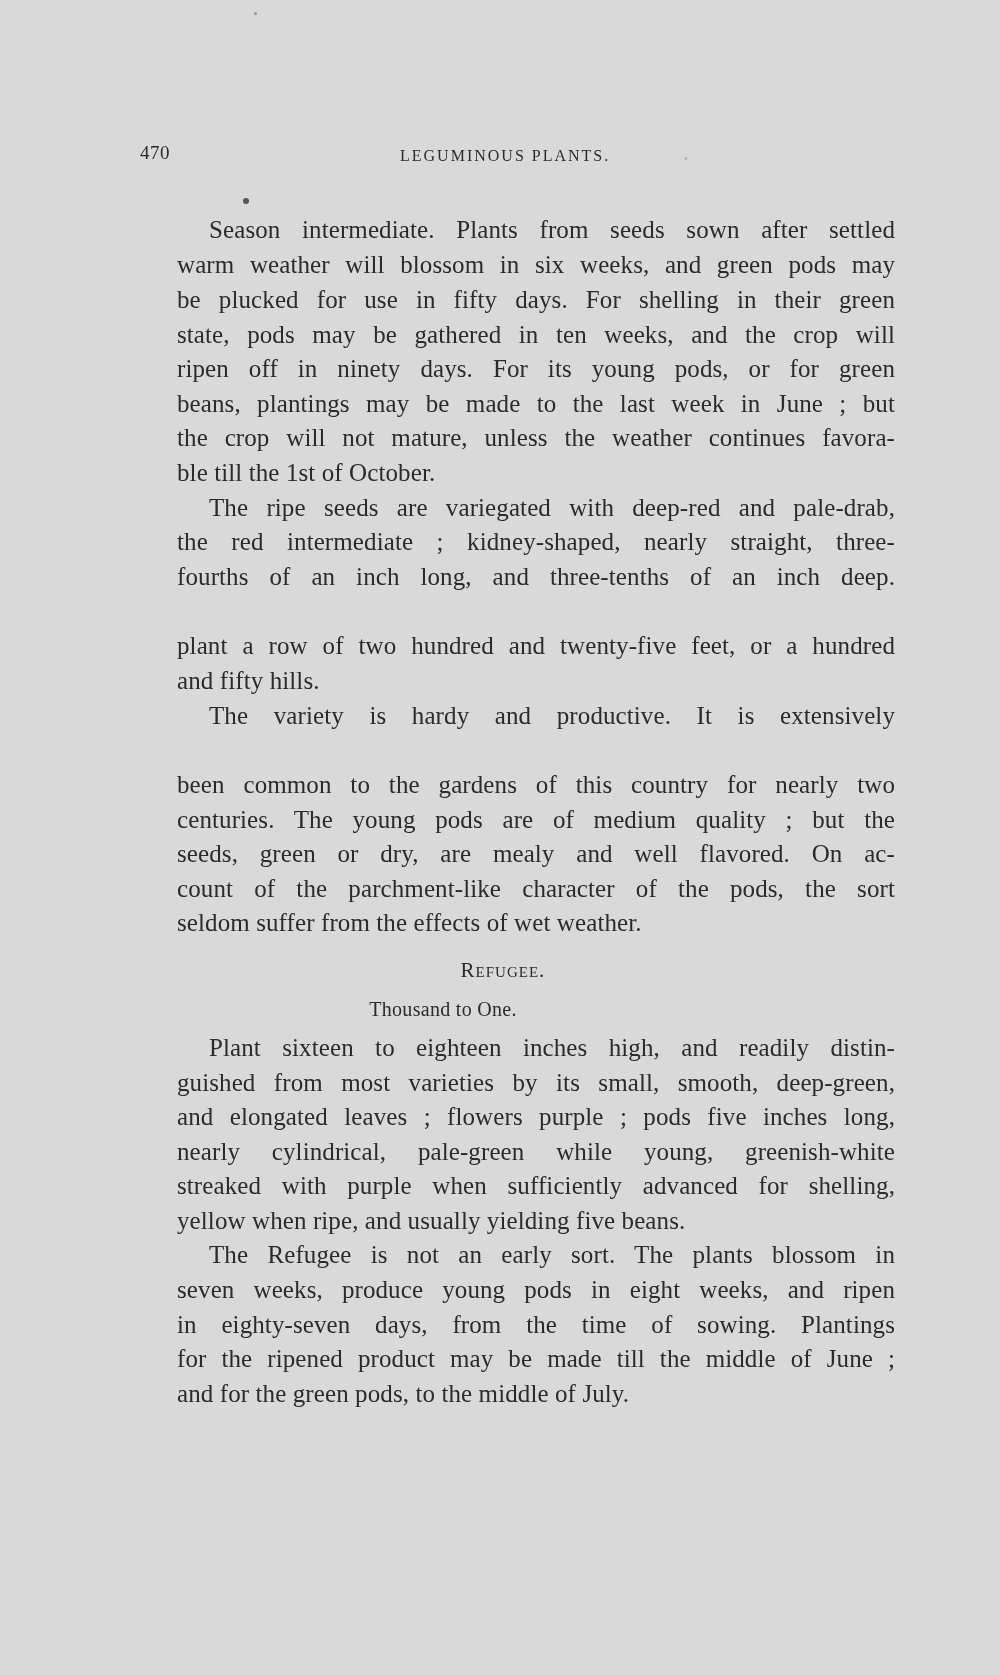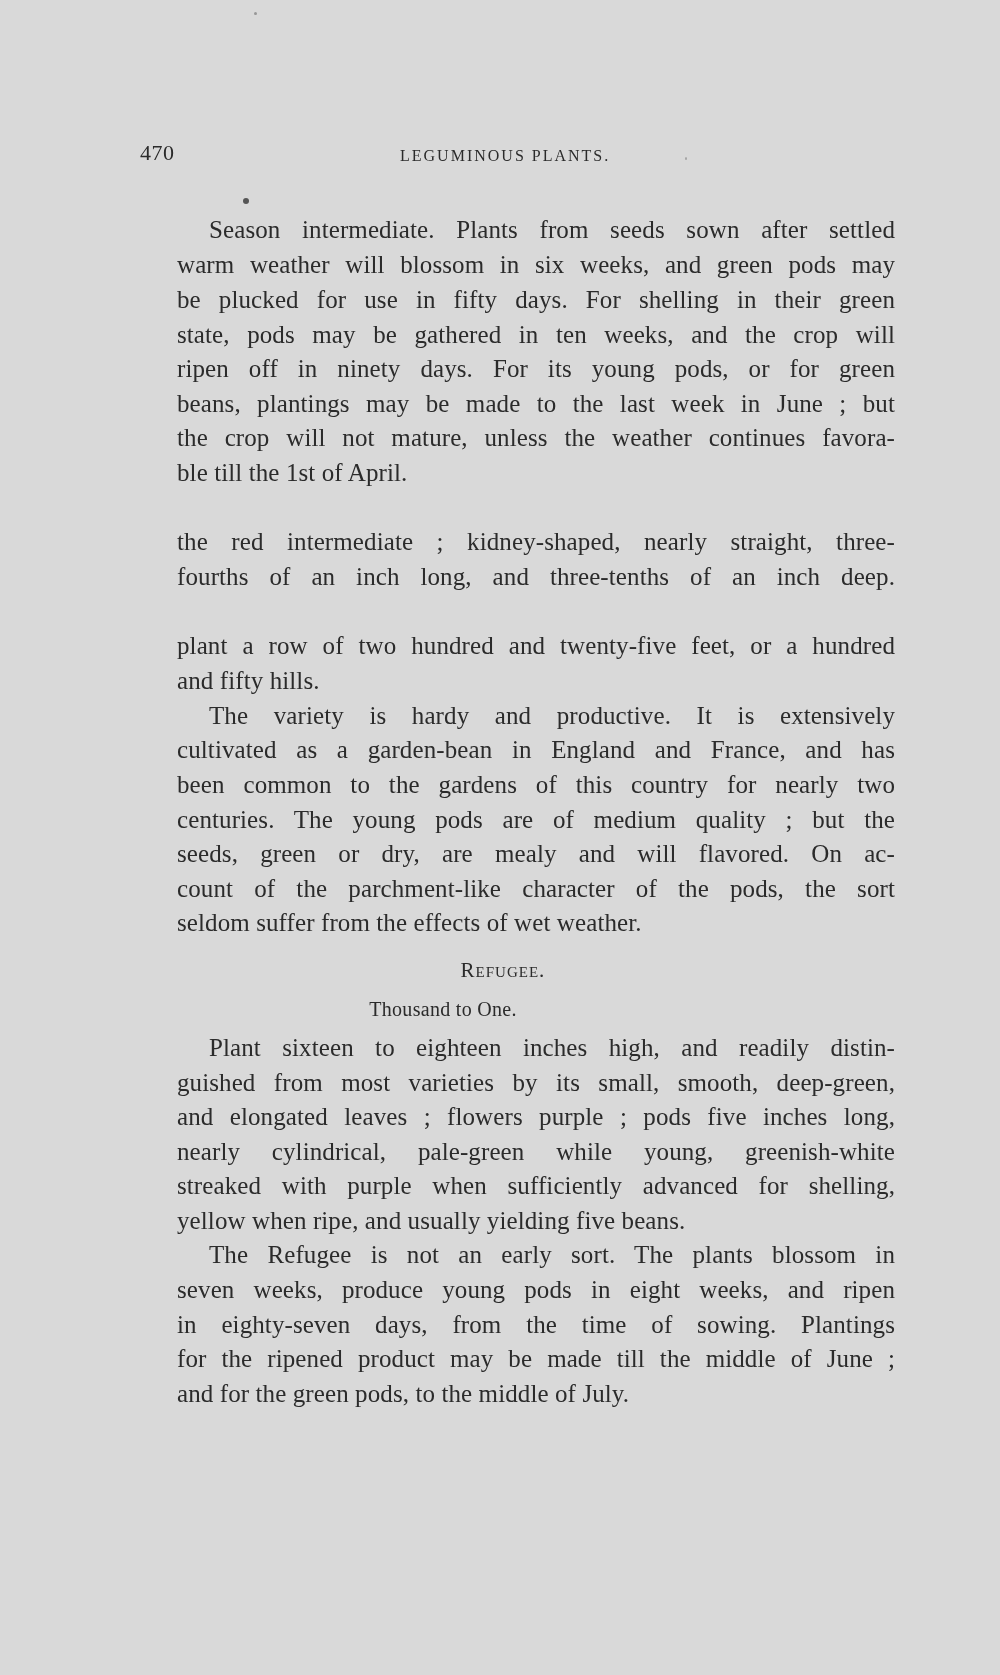--- a/index.html
+++ b/index.html
@@ -7,21 +7,21 @@
     width: 1000px; height: 1675px;
     background: #d9d9d9;
     position: relative;
     overflow: hidden;
     font-family: "Liberation Serif", "DejaVu Serif", serif;
     color: #2b2b2b;
   }
   .page { position: absolute; left: 0; top: 0; width: 1000px; height: 1675px; }
   .header-num {
     position: absolute; left: 140px; top: 137px;
-    font-size: 22px; line-height: 32px; letter-spacing: 0.5px;
+    font-size: 19px; line-height: 32px; letter-spacing: 0.5px;
   }
   .header-title {
     position: absolute; left: 400px; top: 145px; width: 280px;
     font-size: 16px; line-height: 22px; letter-spacing: 2px;
     text-align: left;
   }
   .speck { position: absolute; background: #555; border-radius: 50%; }
   .line {
     position: absolute; left: 140px; width: 718px;
     font-size: 25px; line-height: 30px; height: 30px;
@@ -55,32 +55,32 @@
   <div class="header-num">470</div>
   <div class="header-title">LEGUMINOUS PLANTS.</div>
 
   <div class="line indent" style="top:215px">Season intermediate.  Plants from seeds sown after settled</div>
   <div class="line" style="top:250px">warm weather will blossom in six weeks, and green pods may</div>
   <div class="line" style="top:285px">be plucked for use in fifty days.  For shelling in their green</div>
   <div class="line" style="top:320px">state, pods may be gathered in ten weeks, and the crop will</div>
   <div class="line" style="top:354px">ripen off in ninety days.  For its young pods, or for green</div>
   <div class="line" style="top:389px">beans, plantings may be made to the last week in June ; but</div>
   <div class="line" style="top:423px">the crop will not mature, unless the weather continues favora-</div>
-  <div class="line last" style="top:458px">ble till the 1st of April.</div>
+  <div class="line last" style="top:458px">ble till the 1st of October.</div>
 
+  <div class="line indent" style="top:493px">The ripe seeds are variegated with deep-red and pale-drab,</div>
   <div class="line" style="top:527px">the red intermediate ;  kidney-shaped, nearly straight, three-</div>
   <div class="line" style="top:562px">fourths of an inch long, and three-tenths of an inch deep.</div>
   <div class="line" style="top:631px">plant a row of two hundred and twenty-five feet, or a hundred</div>
   <div class="line last" style="top:666px">and fifty hills.</div>
 
   <div class="line indent" style="top:701px">The variety is hardy and productive.  It is extensively</div>
-  <div class="line" style="top:735px">cultivated as a garden-bean in England and France, and has</div>
   <div class="line" style="top:770px">been common to the gardens of this country for nearly two</div>
   <div class="line" style="top:805px">centuries.  The young pods are of medium quality ; but the</div>
-  <div class="line" style="top:839px">seeds, green or dry, are mealy and will flavored.  On ac-</div>
+  <div class="line" style="top:839px">seeds, green or dry, are mealy and well flavored.  On ac-</div>
   <div class="line" style="top:874px">count of the parchment-like character of the pods, the sort</div>
   <div class="line last" style="top:908px">seldom suffer from the effects of wet weather.</div>
 
   <div class="section-title" style="top:955px">Refugee.</div>
   <div class="section-sub" style="top:996px">Thousand to One.</div>
 
   <div class="line" style="top:1068px">guished from most varieties by its small, smooth, deep-green,</div>
   <div class="line indent" style="top:1033px">Plant sixteen to eighteen inches high, and readily distin-</div>
   <div class="line" style="top:1102px">and elongated leaves ;  flowers purple ;  pods five inches long,</div>
   <div class="line" style="top:1137px">nearly cylindrical, pale-green while young, greenish-white</div>

